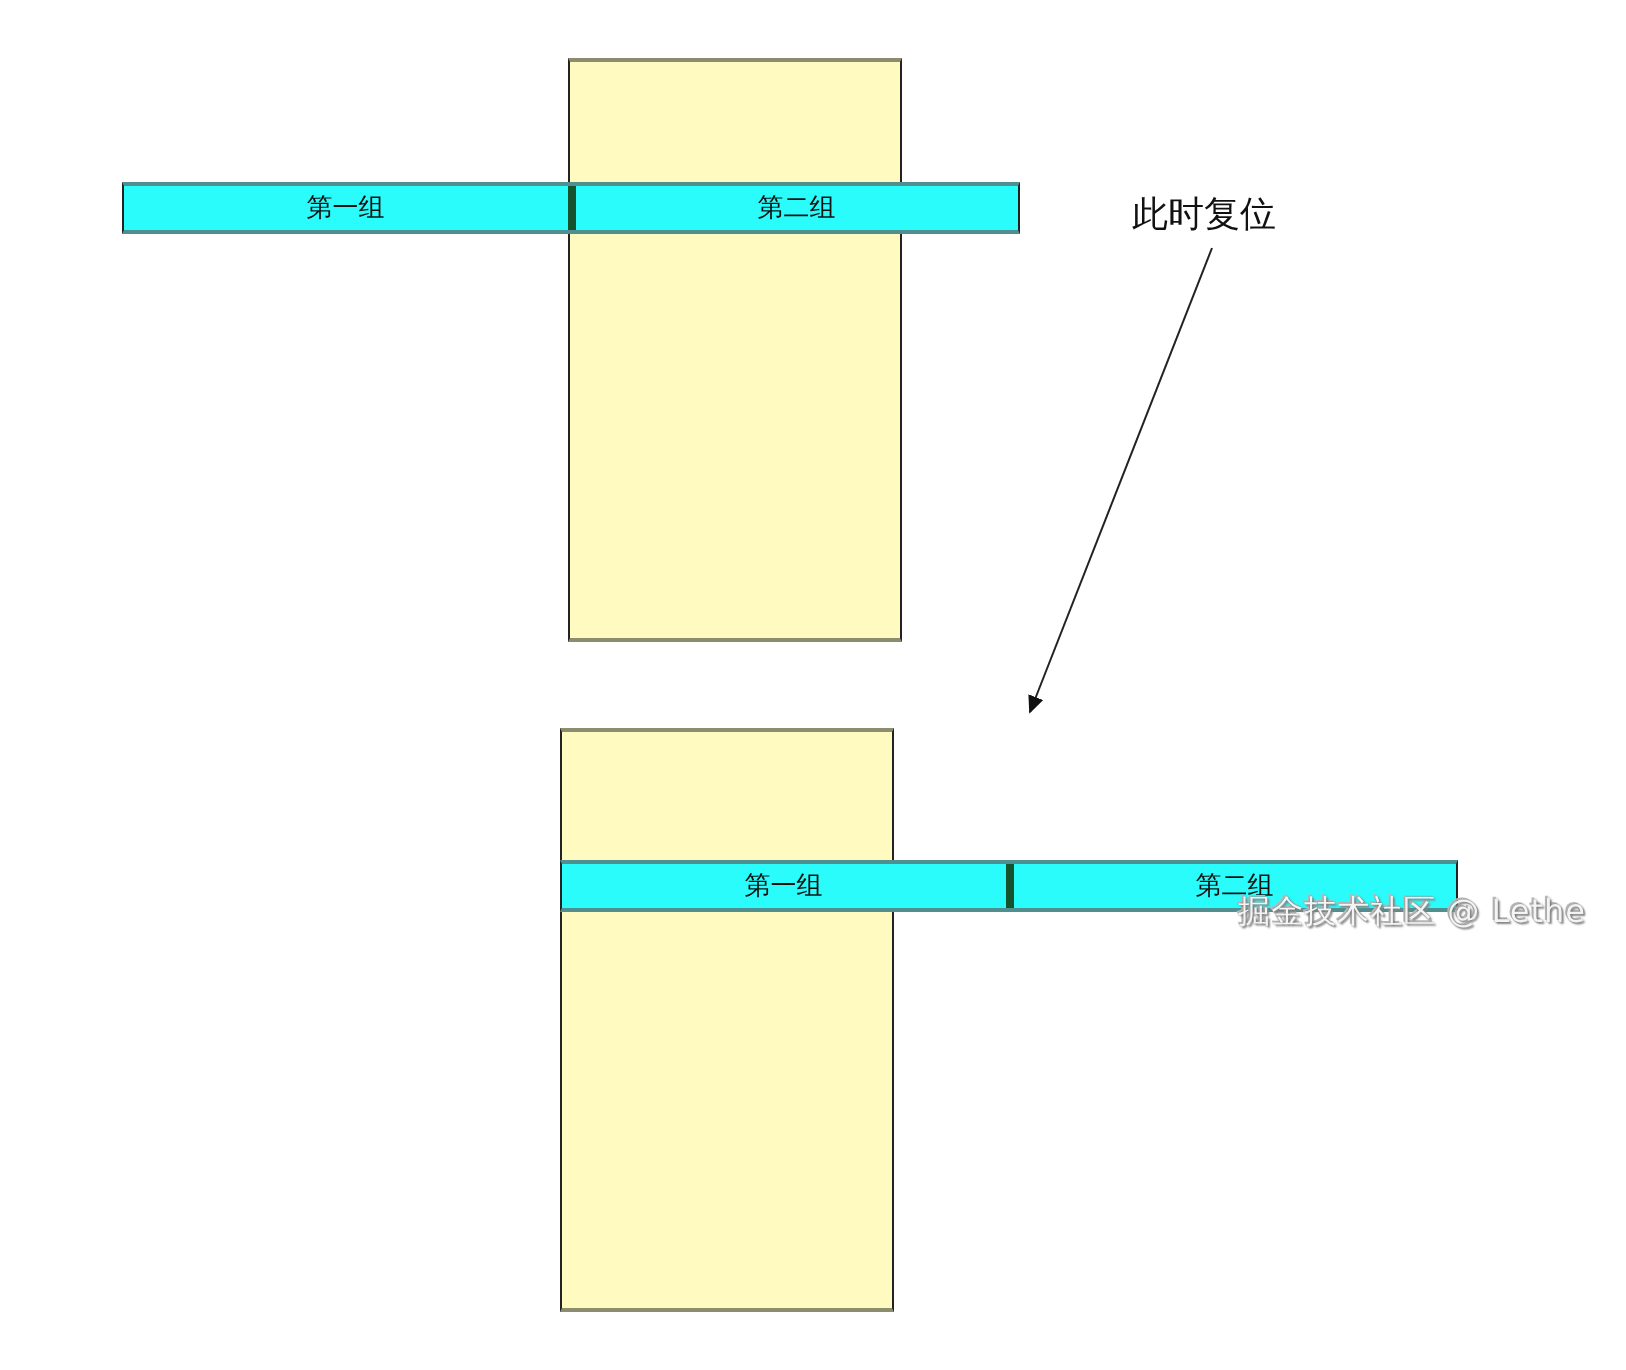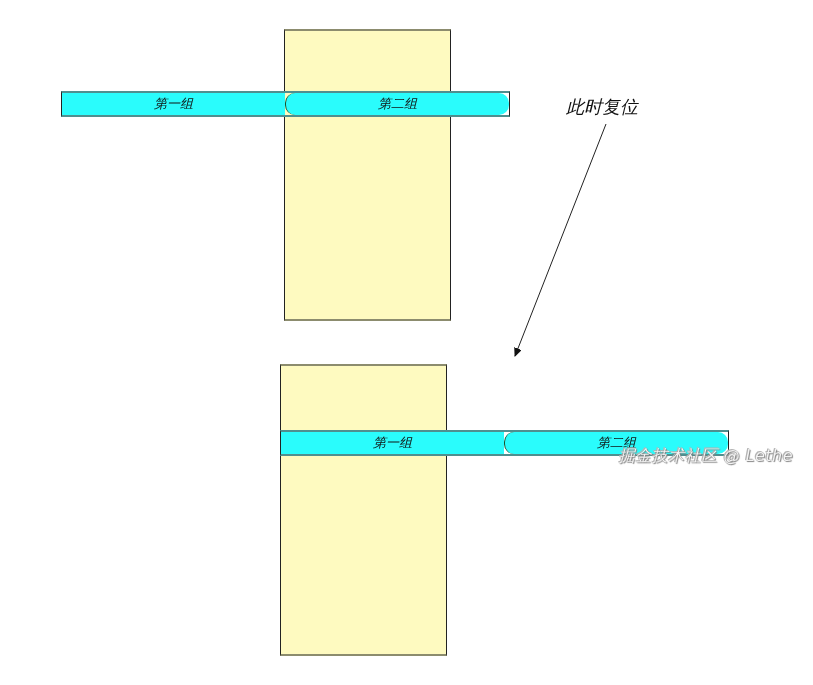--- a/index.html
+++ b/index.html
@@ -1,42 +1,42 @@
 <!DOCTYPE html>
 <html><head>
 <meta charset="utf-8">
 <style>
   html, body { margin: 0; padding: 0; }
   body {
     width: 813px; height: 685px; position: relative; overflow: hidden;
     background: #ffffff;
     font-family: "DejaVu Sans", "Liberation Sans", sans-serif;
   }
-  .canvas { position: absolute; left: 0; top: 0; width: 813px; height: 487px; font-style: italic; }
+  .canvas { position: absolute; left: 0; top: 0; width: 813px; height: 487px; }
   .container-box {
     position: absolute; box-sizing: border-box;
     background: #fefac0;
     border-left: 1px solid #222;
     border-right: 1px solid #222;
     border-top: 2px solid #8c8c6e;
     border-bottom: 2px solid #8c8c6e;
   }
   .bar {
     position: absolute; box-sizing: border-box; display: flex;
     border-top: 2px solid #4f8f8f;
     border-bottom: 2px solid #4f8f8f;
     border-left: 1px solid #222;
     border-right: 1px solid #222;
   }
   .cell {
     flex: 1; display: flex; align-items: center; justify-content: center;
     background: #2afcfc; color: #111; font-size: 13px;
     box-sizing: border-box;
   }
-  .cell + .cell { border-left: 1px solid #14532d; border-radius: 10px; }
+  .cell + .cell { border-left: 4px solid #14532d; }
   .label {
     position: absolute; font-size: 18px; color: #111; white-space: nowrap;
   }
   .arrow-svg { position: absolute; left: 0; top: 0; pointer-events: none; }
   .watermark {
     position: absolute; right: 20px; bottom: 20px;
     font-size: 16px; color: #f4f4f4; white-space: nowrap;
     text-shadow: 0 0 1px #666, 1px 1px 1px #888, -1px -1px 0 #bbb;
     letter-spacing: 0.5px;
   }

